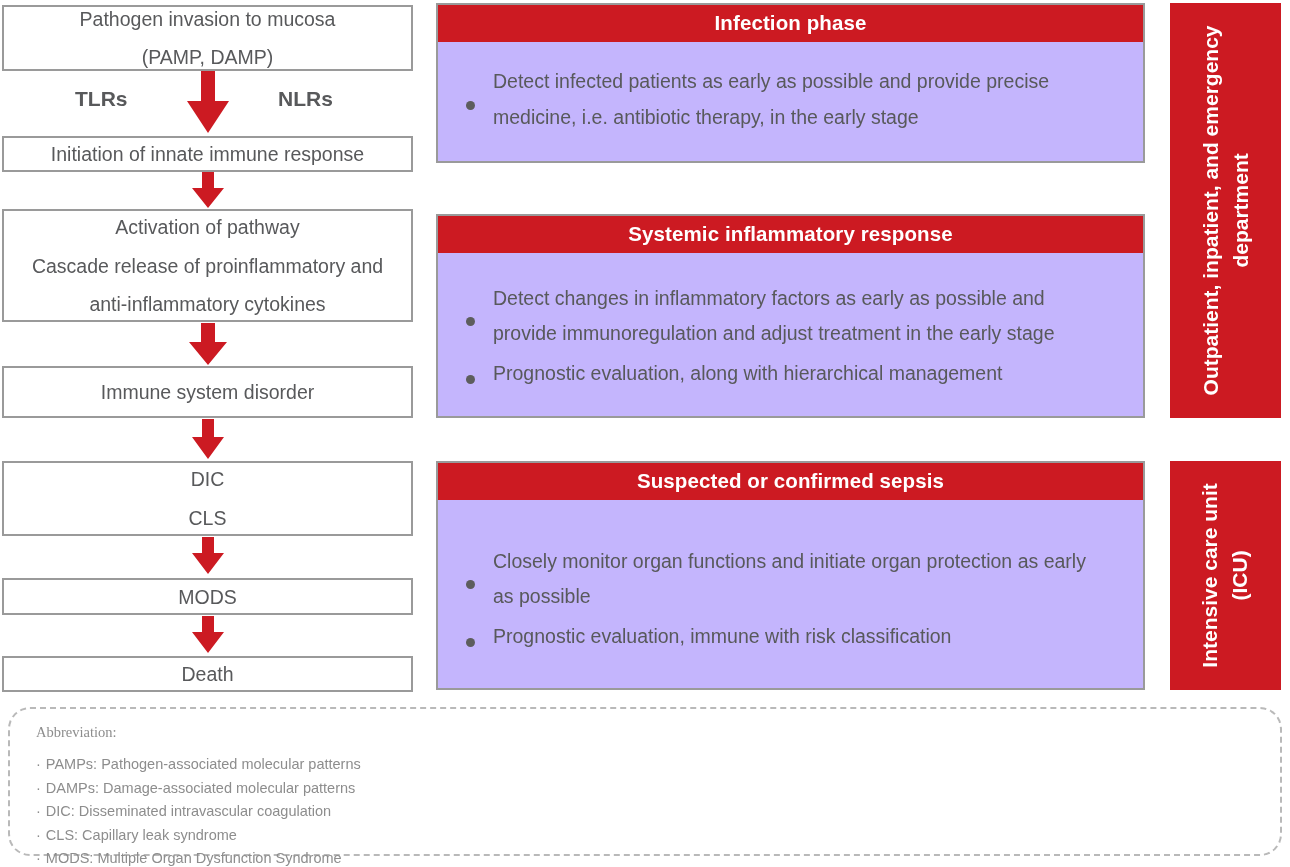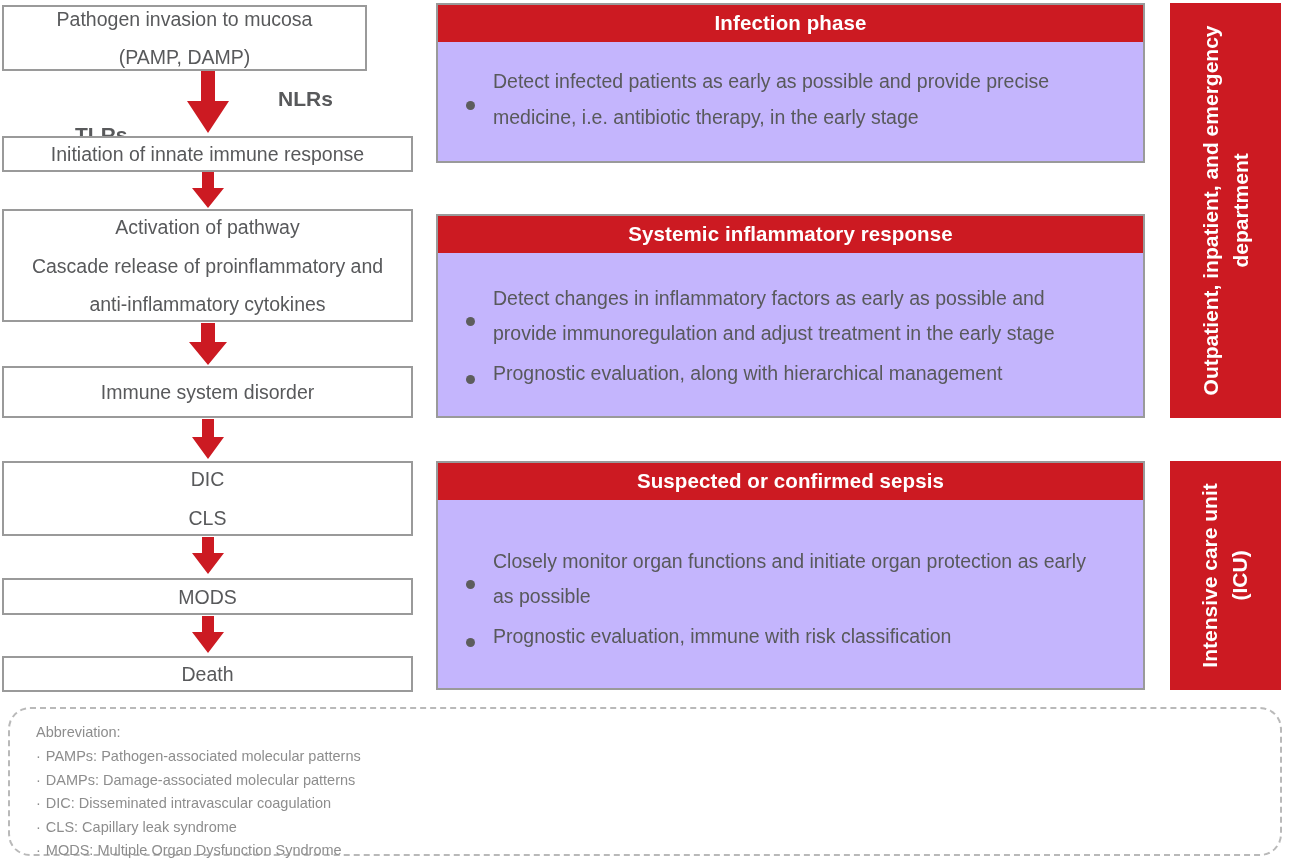--- a/index.html
+++ b/index.html
@@ -123,40 +123,41 @@
     box-sizing: border-box;
     border: 2px dashed #b9b9b9;
     border-radius: 22px;
     background: #ffffff;
     padding: 12px 0 0 26px;
   }
   .abbrev-title {
     color: #8d8d8d;
     font-size: 14.5px;
     line-height: 1.62;
-    margin-bottom: 1px;
+    margin-bottom: 9px;
+    font-family: Liberation Serif, serif;
   }
   .abbrev-item {
     color: #8d8d8d;
     font-size: 14.5px;
     line-height: 1.62;
   }
   .abbrev-item .dotmark { margin-right: 5px; }
 </style>
 </head>
 <body>
 
 <div id="canvas">
 
-  <div class="pbox" style="left:2px; top:5px; width:365px; height:66px;">
+  <div class="pbox" style="left:2px; top:5px; width:411px; height:66px;">
     <span class="ln">Pathogen invasion to mucosa</span>
     <span class="ln">(PAMP, DAMP)</span>
   </div>
 
-  <div class="sidelab" style="left:75px; top:87px;margin-top:36px;">TLRs</div>
+  <div class="sidelab" style="left:75px; top:87px;">TLRs</div>
   <div class="sidelab" style="left:278px; top:87px;">NLRs</div>
 
   <svg class="arrow" style="left:186px; top:71px;" width="44" height="63" viewBox="0 0 44 63">
     <polygon points="15,0 29,0 29,30 43,30 22,62 1,30 15,30" fill="#cc1a22"></polygon>
   </svg>
 
   <div class="pbox" style="left:2px; top:136px; width:411px; height:36px;">
     <span class="ln">Initiation of innate immune response</span>
   </div>
 

